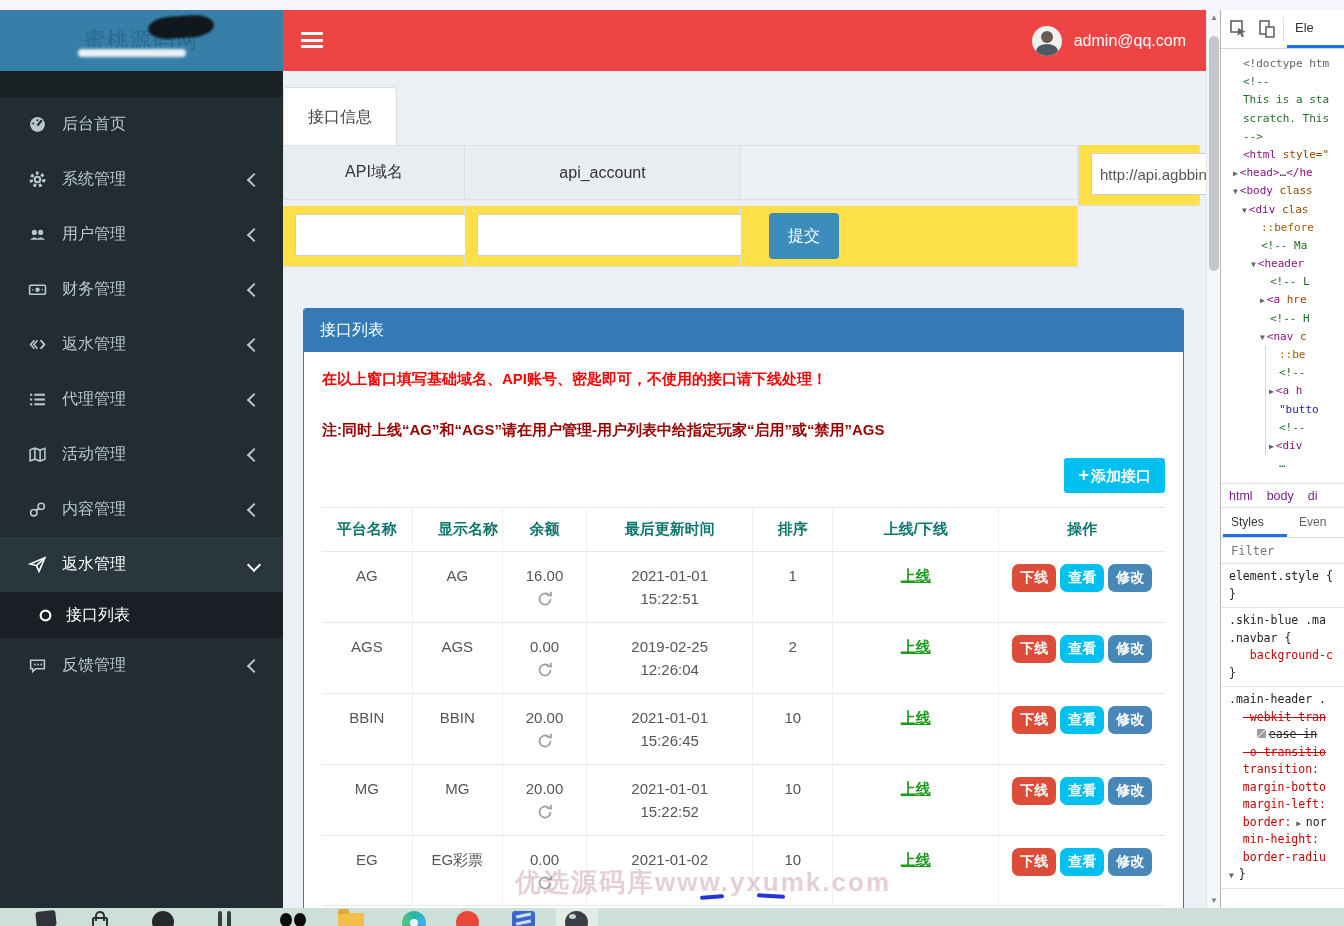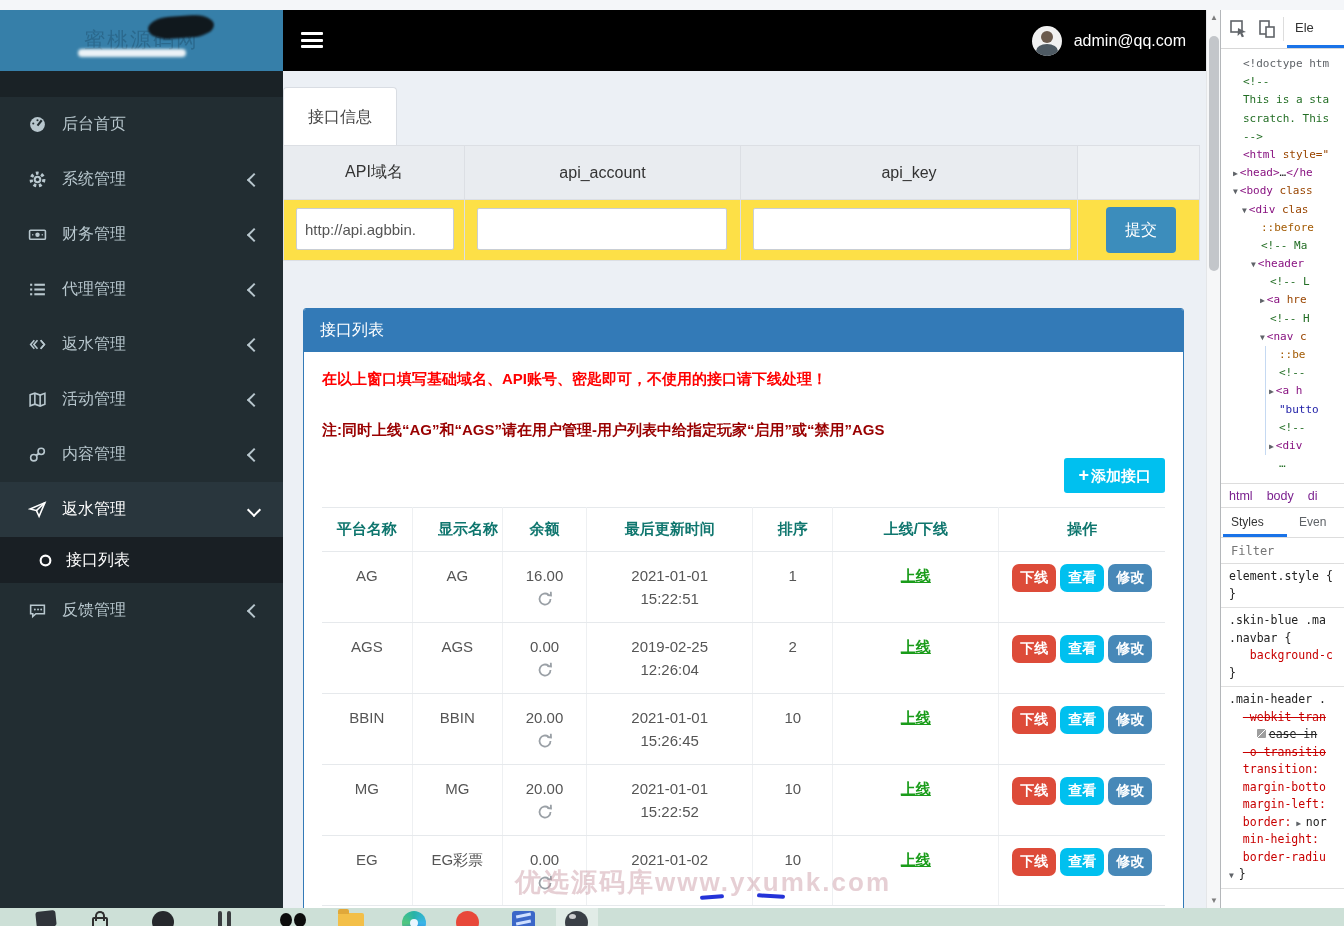--- a/index.html
+++ b/index.html
@@ -10,21 +10,21 @@
   #top-strip{position:absolute;left:0;top:0;width:1344px;height:10px;background:#f4f6f9;}
 
   
   #logo{position:absolute;left:0;top:10px;width:283px;height:61px;background:#367fa9;overflow:hidden;}
   .logo-wm{position:absolute;left:0;top:16px;width:283px;text-align:center;font-size:21px;
     color:rgba(10,40,60,.25);letter-spacing:2px;}
   .logo-blob{position:absolute;left:148px;top:6px;width:66px;height:22px;background:#10181d;
     border-radius:40%/60%;transform:rotate(-4deg);filter:blur(1px);}
   .logo-smear{position:absolute;left:78px;top:39px;width:108px;height:8px;background:rgba(255,255,255,.9);
     border-radius:4px;filter:blur(1.5px);}
-  #navbar{position:absolute;left:283px;top:10px;width:923px;height:61px;background:#000000;}
+  #navbar{position:absolute;left:283px;top:10px;width:923px;height:61px;background:#ef4444;}
   #hamburger{position:absolute;left:18px;top:22px;width:22px;height:17px;cursor:pointer;}
   #hamburger span{display:block;height:3px;background:#fff;margin-bottom:3.5px;border-radius:1px;}
   #user-menu{position:absolute;right:20px;top:12px;height:38px;display:flex;align-items:center;gap:12px;}
   #avatar{width:30px;height:30px;border-radius:50%;background:#f1f1f1;position:relative;overflow:hidden;}
   #avatar .head{position:absolute;left:9px;top:5px;width:12px;height:12px;border-radius:50%;background:#6b5b4e;}
   #avatar .body{position:absolute;left:4px;top:18px;width:22px;height:14px;border-radius:50% 50% 0 0;background:#4e5a63;}
   #user-email{color:#fff;font-size:16px;}
 
   
   #sidebar{position:absolute;left:0;top:71px;width:283px;height:837px;background:#222d32;}
@@ -213,58 +213,70 @@
               <circle cx="9" cy="9" r="3.6" fill="#b8c7ce" stroke="none"></circle>
               <circle cx="9" cy="9" r="1.6" fill="#222d32" stroke="none"></circle>
             </svg>
           </span>
           <span class="mi-label">系统管理</span>
           <span class="chev left"></span>
         </div>
         <div class="menu-item">
           <span class="mi-icon">
             <svg width="19" height="19" viewBox="0 0 18 18" fill="none" stroke="#b8c7ce" stroke-width="1.5">
+              <circle cx="6" cy="7" r="2.4" fill="#b8c7ce" stroke="none"></circle>
+              <circle cx="12" cy="7" r="2.4" fill="#b8c7ce" stroke="none"></circle>
+              <path d="M2 14 q4 -5 8 0 Z" fill="#b8c7ce" stroke="none"></path>
+              <path d="M8 14 q4 -5 8 0 Z" fill="#b8c7ce" stroke="none"></path>
+            </svg>
+          </span>
+          <span class="mi-label">用户管理</span>
+          <span class="chev left"></span>
+        </div>
+        <div class="menu-item">
+          <span class="mi-icon">
+            <svg width="19" height="19" viewBox="0 0 18 18" fill="none" stroke="#b8c7ce" stroke-width="1.5">
               <rect x="1.5" y="5" width="15" height="8.5" rx="1"></rect>
               <circle cx="9" cy="9.2" r="2.1" fill="#b8c7ce" stroke="none"></circle>
               <line x1="4" y1="9.2" x2="5" y2="9.2"></line>
               <line x1="13" y1="9.2" x2="14" y2="9.2"></line>
             </svg>
           </span>
           <span class="mi-label">财务管理</span>
+          <span class="chev left"></span>
+        </div>
+        <div class="menu-item">
+          <span class="mi-icon">
+            <svg width="19" height="19" viewBox="0 0 18 18" fill="none" stroke="#b8c7ce" stroke-width="1.5">
+              <path d="M6 5 L2.5 9 L6 13"></path>
+              <path d="M9 5 L5.5 9 L9 13"></path>
+              <path d="M12 5 L15.5 9 L12 13"></path>
+              <path d="M9 5 L12.5 9 L9 13" transform="translate(3,0)"></path>
+            </svg>
+          </span>
+          <span class="mi-label">返水管理</span>
           <span class="chev left"></span>
         </div>
         <div class="menu-item">
           <span class="mi-icon">
             <svg width="19" height="19" viewBox="0 0 18 18" fill="none" stroke="#b8c7ce" stroke-width="1.5">
               <line x1="2" y1="4.5" x2="4" y2="4.5" stroke-width="2"></line>
               <line x1="6" y1="4.5" x2="16" y2="4.5" stroke-width="2"></line>
               <line x1="2" y1="9" x2="4" y2="9" stroke-width="2"></line>
               <line x1="6" y1="9" x2="16" y2="9" stroke-width="2"></line>
               <line x1="2" y1="13.5" x2="4" y2="13.5" stroke-width="2"></line>
               <line x1="6" y1="13.5" x2="16" y2="13.5" stroke-width="2"></line>
             </svg>
           </span>
           <span class="mi-label">代理管理</span>
           <span class="chev left"></span>
         </div>
         <div class="menu-item">
           <span class="mi-icon">
             <svg width="19" height="19" viewBox="0 0 18 18" fill="none" stroke="#b8c7ce" stroke-width="1.5">
-              <path d="M6 5 L2.5 9 L6 13"></path>
-              <path d="M9 5 L5.5 9 L9 13"></path>
-              <path d="M12 5 L15.5 9 L12 13"></path>
-              <path d="M9 5 L12.5 9 L9 13" transform="translate(3,0)"></path>
-            </svg>
-          </span>
-          <span class="mi-label">返水管理</span>
-          <span class="chev left"></span>
-        </div>
-        <div class="menu-item">
-          <span class="mi-icon">
-            <svg width="19" height="19" viewBox="0 0 18 18" fill="none" stroke="#b8c7ce" stroke-width="1.5">
               <path d="M2 4.5 L6.5 3 L11.5 4.8 L16 3.2 V13.5 L11.5 15.2 L6.5 13.4 L2 15 Z"></path>
               <line x1="6.5" y1="3" x2="6.5" y2="13.4"></line>
               <line x1="11.5" y1="4.8" x2="11.5" y2="15"></line>
             </svg>
           </span>
           <span class="mi-label">活动管理</span>
           <span class="chev left"></span>
         </div>
         <div class="menu-item">
           <span class="mi-icon">
@@ -311,21 +323,20 @@
   </div>
 
   <div id="main">
     <div id="tab">
       <span>接口信息</span>
     </div>
 
     <div id="form-grid">
       <div class="fh first">API域名</div>
       <div class="fh">api_account</div>
-      <div class="fh">api_key</div>
       <div class="fh empty"></div>
       <div class="fb first">
         <input id="in-domain" value="http://api.agbbin." style="">
       </div>
       <div class="fb">
         <input id="in-account" value="" style="">
       </div>
       <div class="fb">
         <input id="in-key" value="" style="">
       </div>

